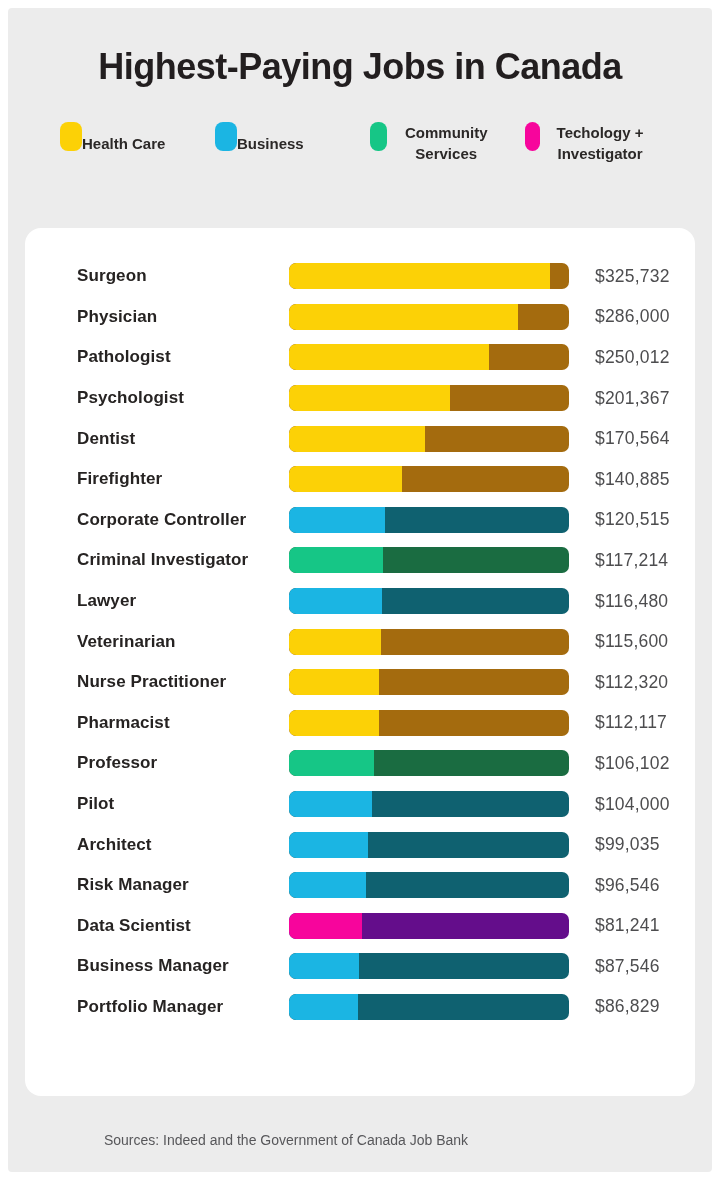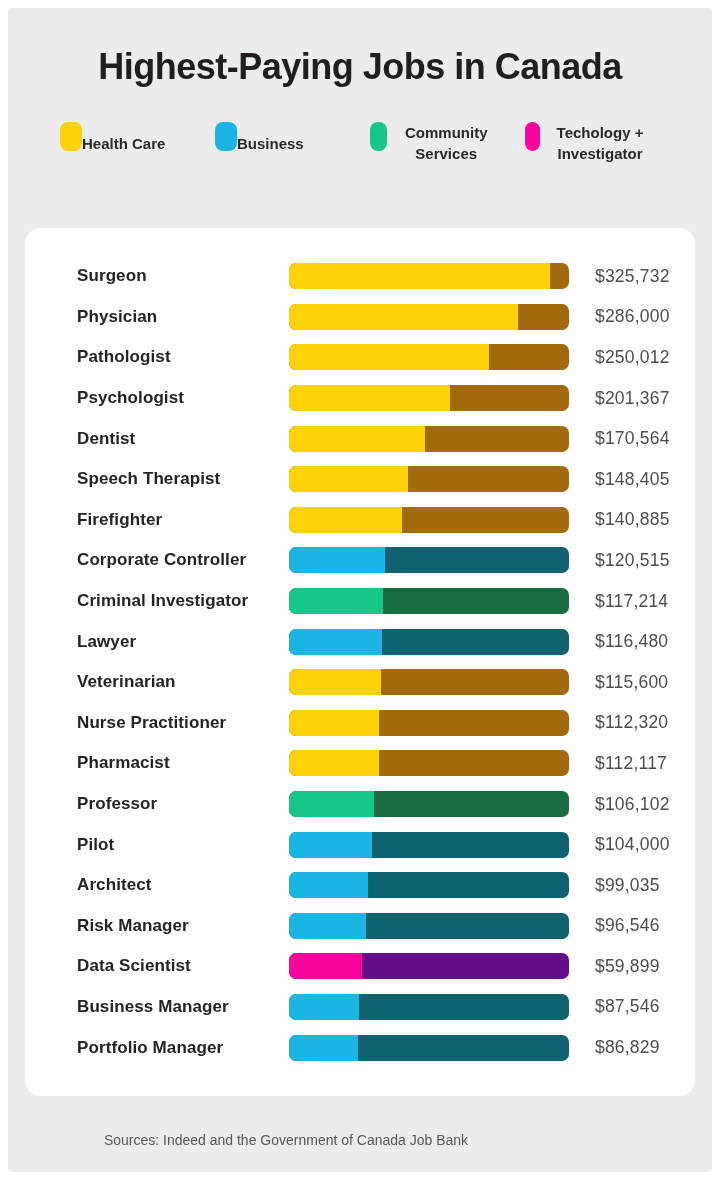--- a/index.html
+++ b/index.html
@@ -163,27 +163,20 @@
   </div>
 
   <div class="row">
     <div class="job-label">Dentist</div>
     <div class="bar-track" style="background: rgb(164, 107, 14);">
       <div class="bar-fill" style="background: rgb(252, 209, 6); width: 48.73%;"></div>
     </div>
     <div class="job-value">$170,564</div>
   </div>
 
-  <div class="row">
-    <div class="job-label">Speech Therapist</div>
-    <div class="bar-track" style="background: rgb(164, 107, 14);">
-      <div class="bar-fill" style="background: rgb(252, 209, 6); width: 42.4%;"></div>
-    </div>
-    <div class="job-value">$148,405</div>
-  </div>
 
   <div class="row">
     <div class="job-label">Firefighter</div>
     <div class="bar-track" style="background: rgb(164, 107, 14);">
       <div class="bar-fill" style="background: rgb(252, 209, 6); width: 40.25%;"></div>
     </div>
     <div class="job-value">$140,885</div>
   </div>
 
   <div class="row">
@@ -264,21 +257,21 @@
       <div class="bar-fill" style="background: rgb(27, 181, 227); width: 27.58%;"></div>
     </div>
     <div class="job-value">$96,546</div>
   </div>
 
   <div class="row">
     <div class="job-label">Data Scientist</div>
     <div class="bar-track" style="background: rgb(100, 13, 139);">
       <div class="bar-fill" style="background: rgb(247, 5, 156); width: 25.9%;"></div>
     </div>
-    <div class="job-value">$59,899</div>
+    <div class="job-value">$81,241</div>
   </div>
 
   <div class="row">
     <div class="job-label">Business Manager</div>
     <div class="bar-track" style="background: rgb(15, 97, 112);">
       <div class="bar-fill" style="background: rgb(27, 181, 227); width: 25.01%;"></div>
     </div>
     <div class="job-value">$87,546</div>
   </div>
 

